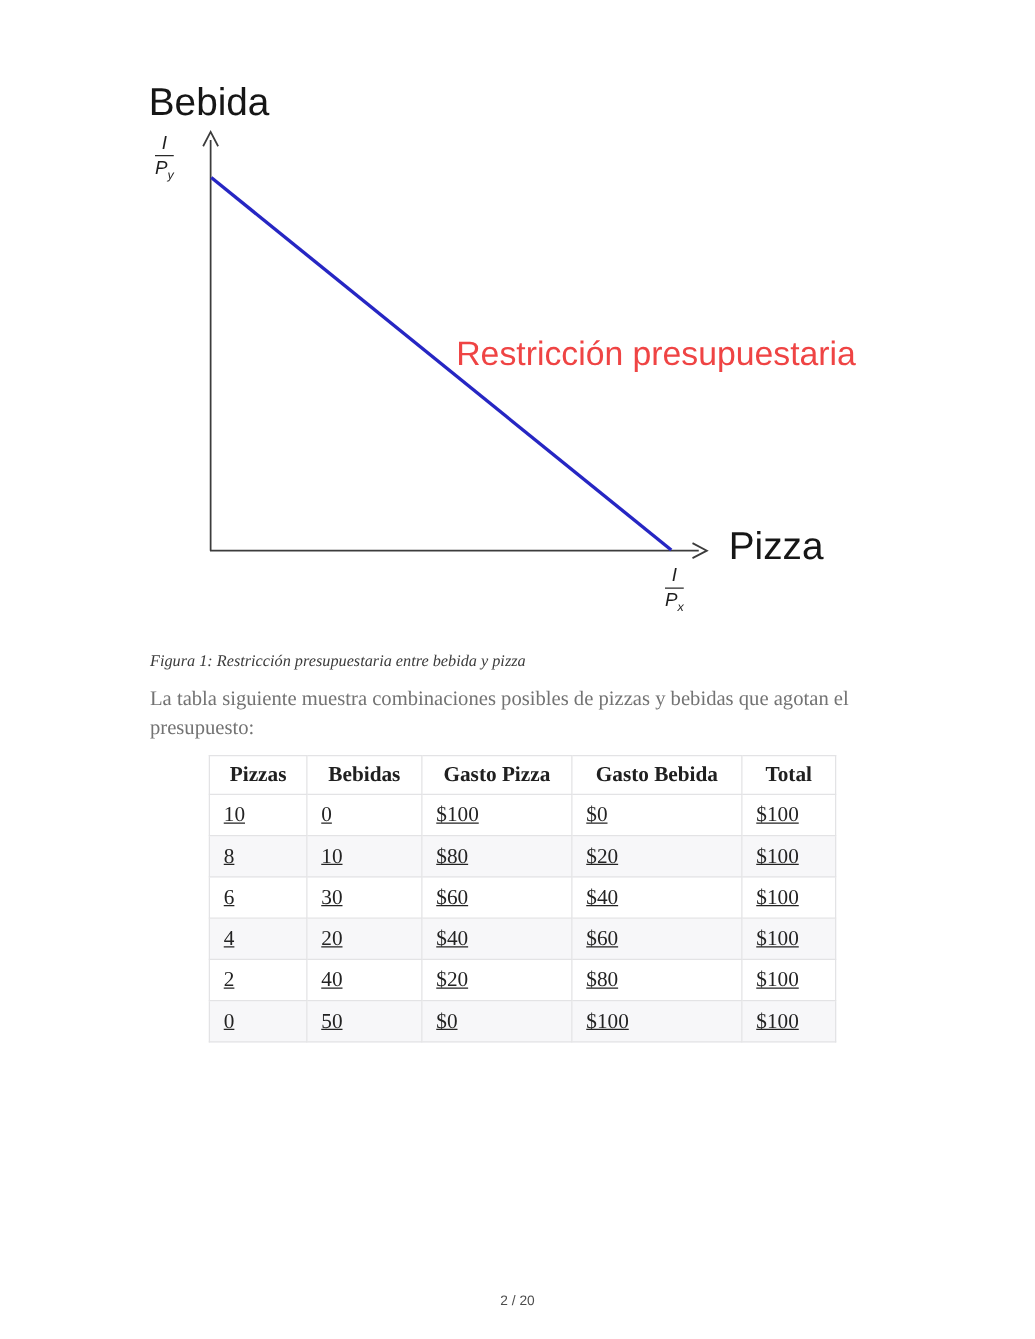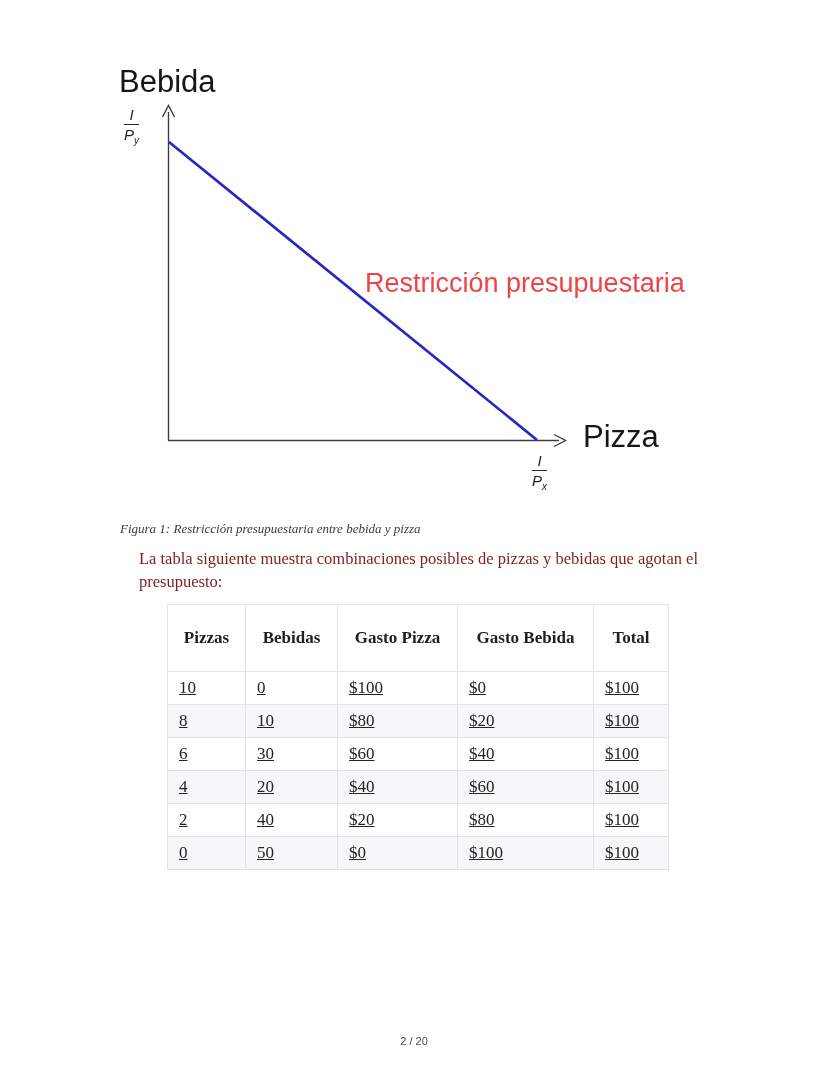--- a/index.html
+++ b/index.html
@@ -32,31 +32,31 @@
   .fraction sub { font-size:10px; font-style:italic; }
   .y-fraction { left:124px; top:106px; }
   .x-fraction { left:532px; top:452px; }
   
   .figure-caption {
     position:absolute; left:120px; top:521px;
     font-size:13px; font-style:italic; color:#3b3b3b;font-family:Liberation Serif, serif;
   }
   .body-paragraph {
     position:absolute; left:120px; top:547px; width:628px;
-    font-size:16.5px; line-height:1.42; color:#7f1d1d;margin-left:19px;
+    font-size:16.5px; line-height:1.42; color:#737373;
   }
   
   .budget-table {
     position:absolute; left:167px; top:604px;
     border-collapse:collapse; font-family:"Liberation Serif", serif;
     font-size:17px; color:#232323;
   }
   .budget-table th, .budget-table td { border:1px solid #e3e3e5; }
   .budget-table th {
-    font-weight:bold; text-align:center; padding:23px 10px; color:#202020;
+    font-weight:bold; text-align:center; padding:5px 10px; color:#202020;
   }
   .budget-table td { text-align:left; padding:6px 11px;text-decoration:underline; }
   .budget-table tbody tr:nth-child(even) { background:#f7f7f9; }
   
   .page-footer {
     position:absolute; left:0; top:1035px; width:100%; text-align:center;
     font-family:"Liberation Sans", sans-serif; font-size:11px; color:#4c4c4c;
   }
 </style>
 </head>

